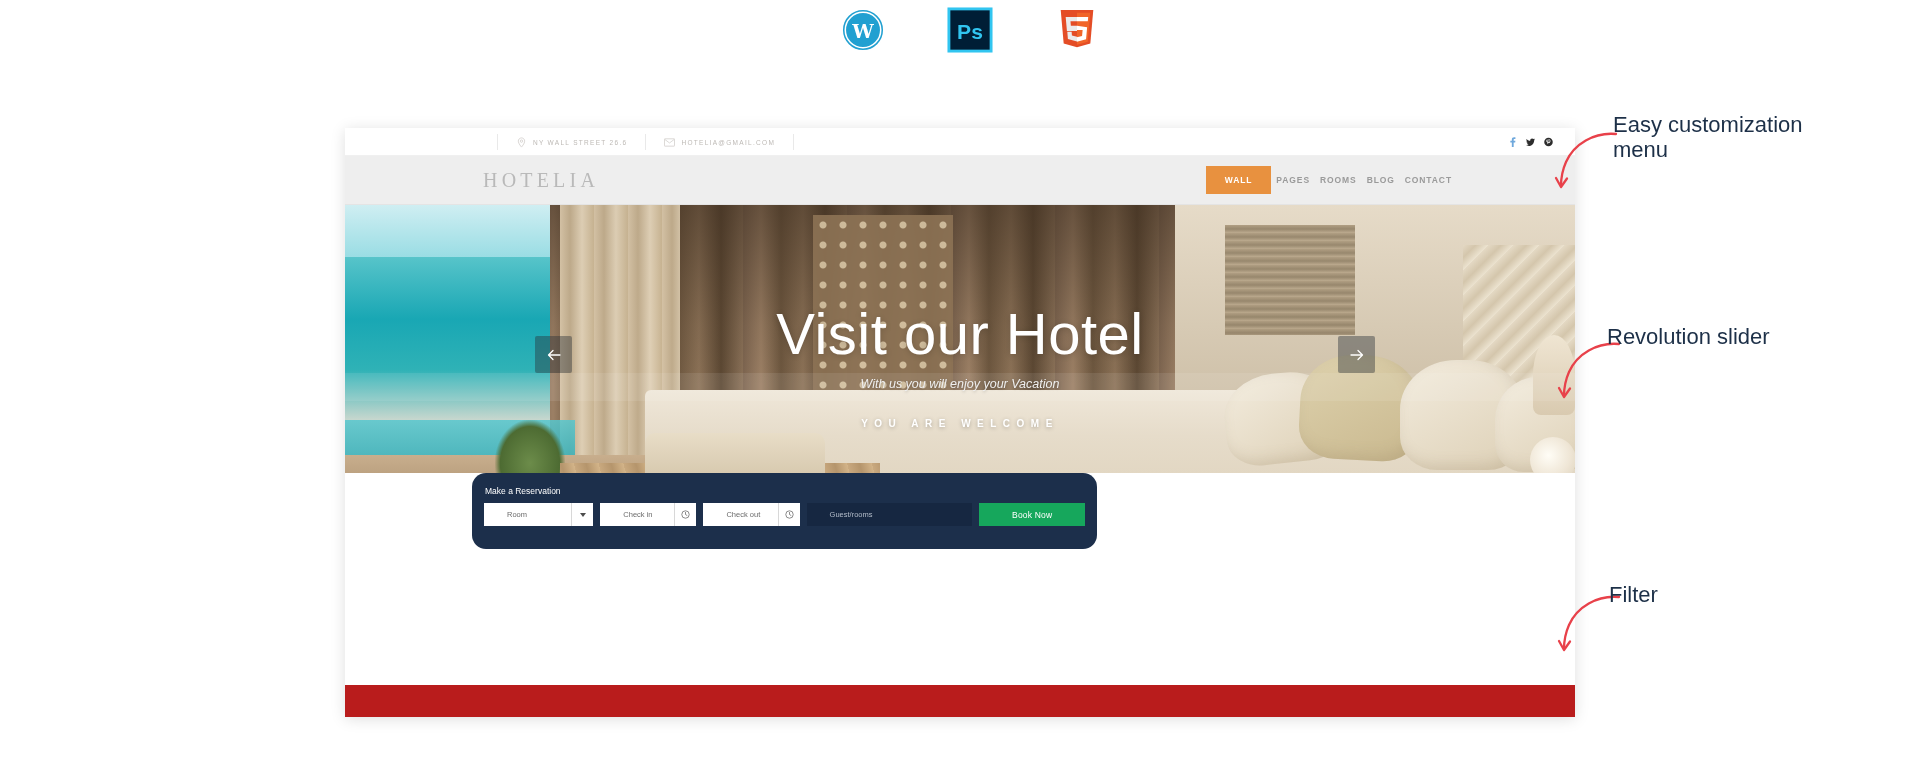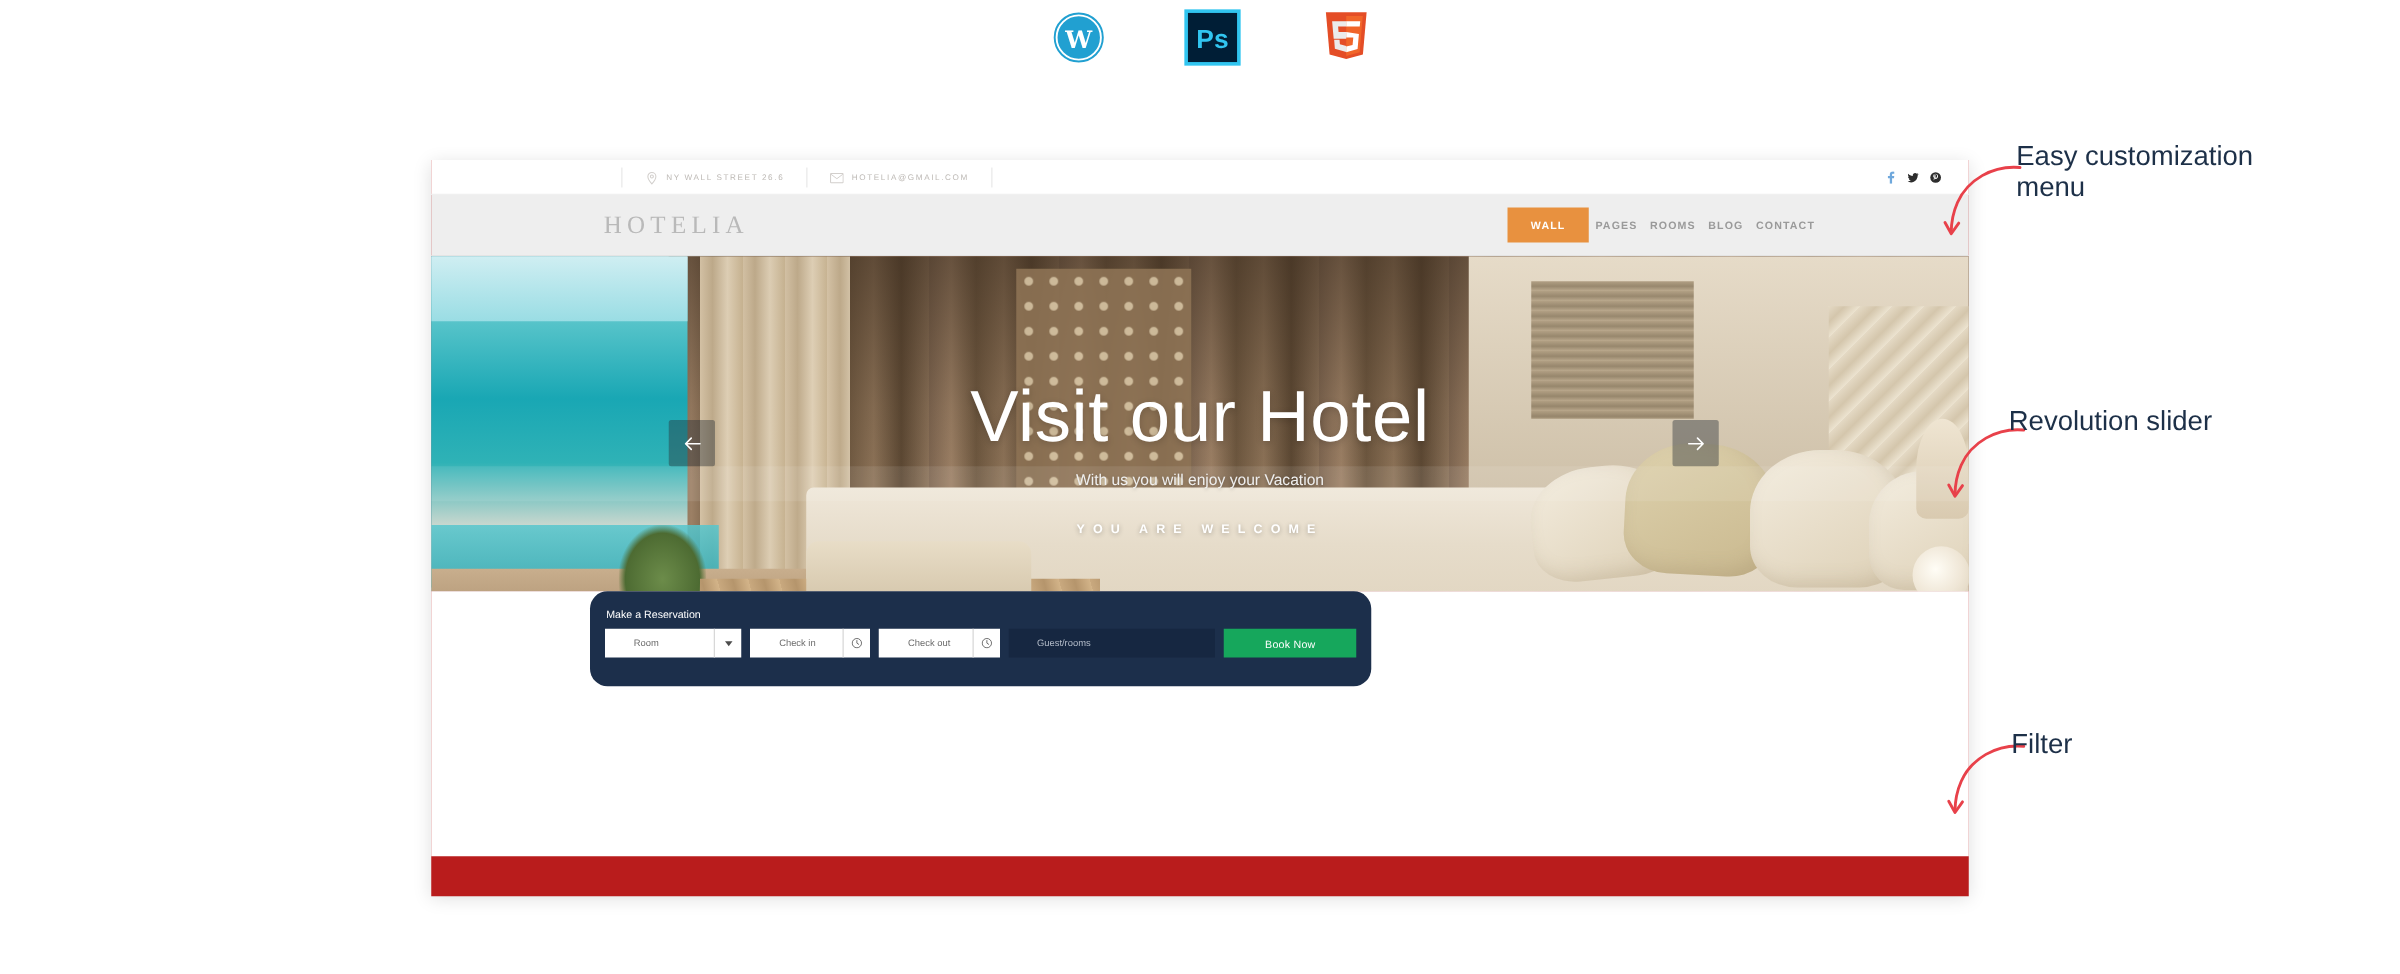--- a/index.html
+++ b/index.html
@@ -209,20 +209,21 @@
     position: absolute; left: 0; right: 0; top: 168px; height: 28px;
     background: rgba(255,255,255,0.09);
   }
   .hero-sub {
     position: absolute; left: 0; right: 0; top: 172px;
     text-align: center;
     font-size: 12.5px;
     color: #efefef;
     font-weight: 400;
     text-shadow: 0 1px 3px rgba(0,0,0,.25);
+    font-style: italic;
   }
   .hero-welcome {
     position: absolute; left: 0; right: 0; top: 213px;
     text-align: center;
     font-size: 10px;
     font-weight: 700;
     letter-spacing: 6.5px;
     color: #ffffff;
     text-shadow: 0 1px 4px rgba(0,0,0,.3);
   }

